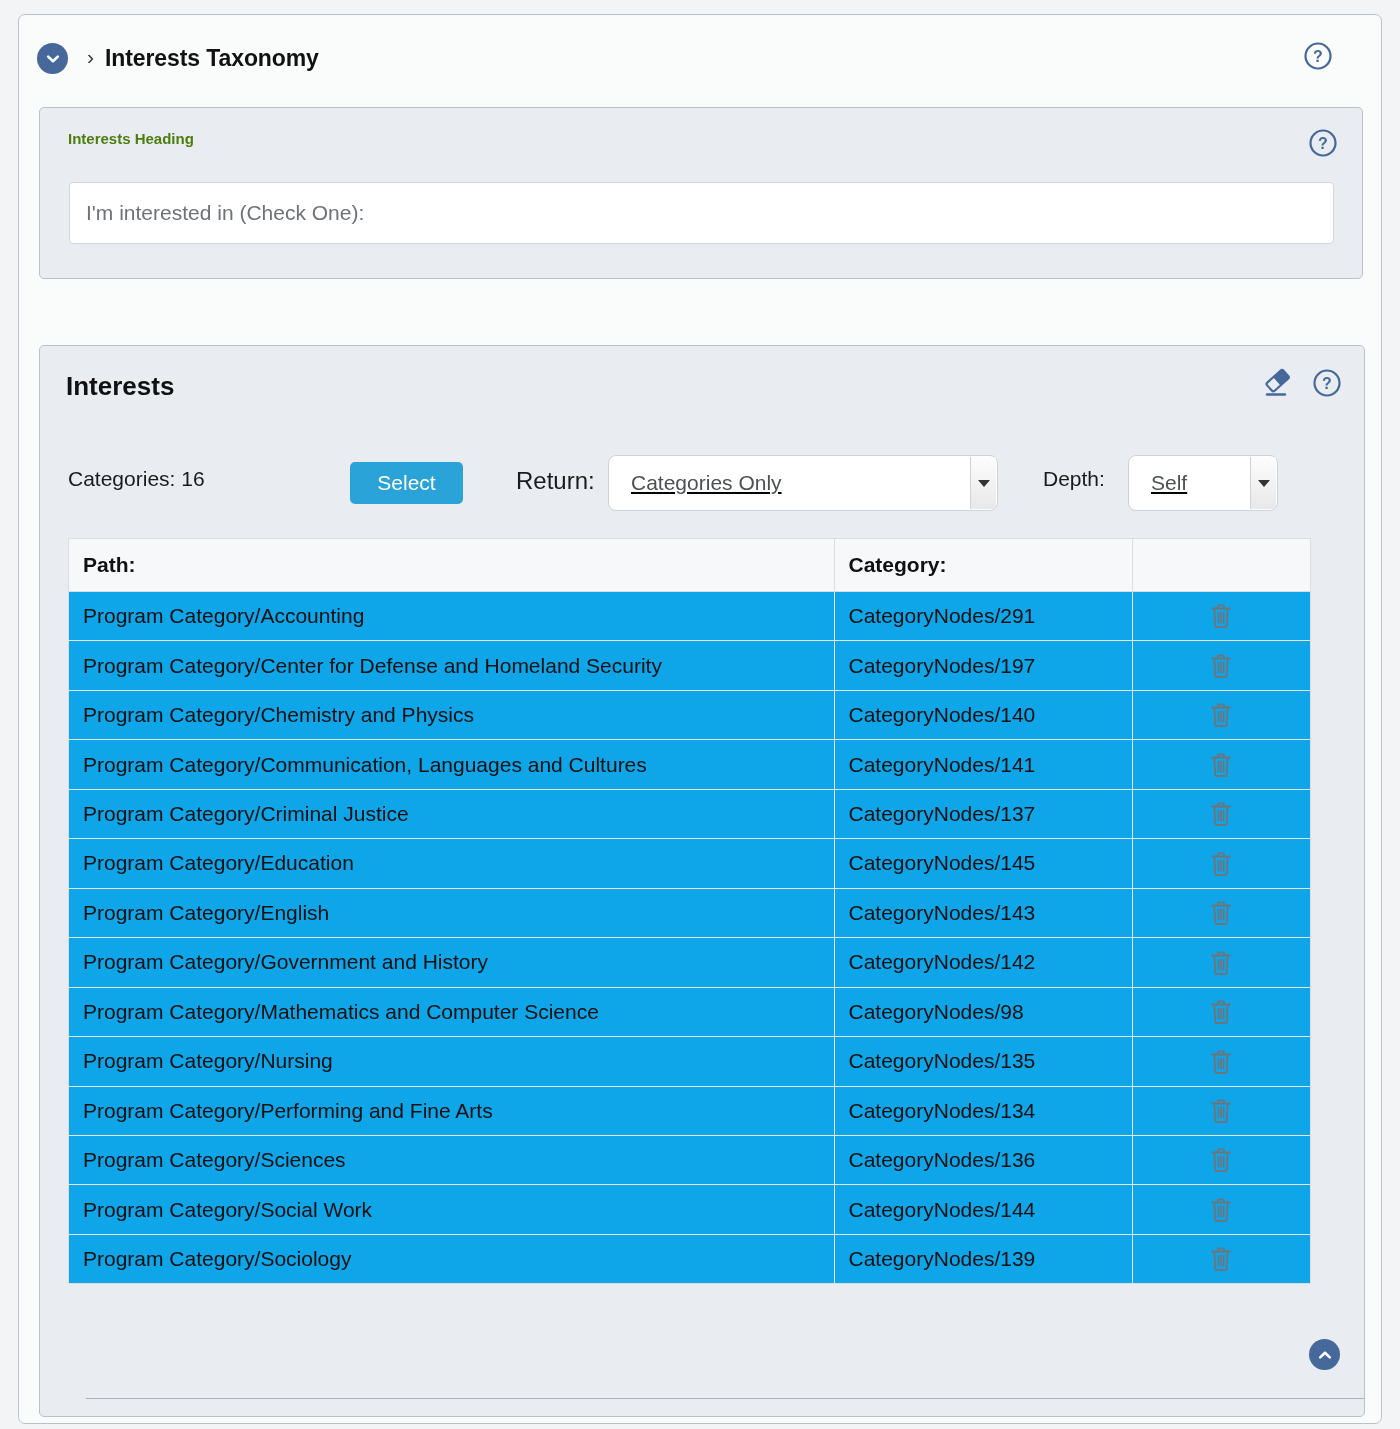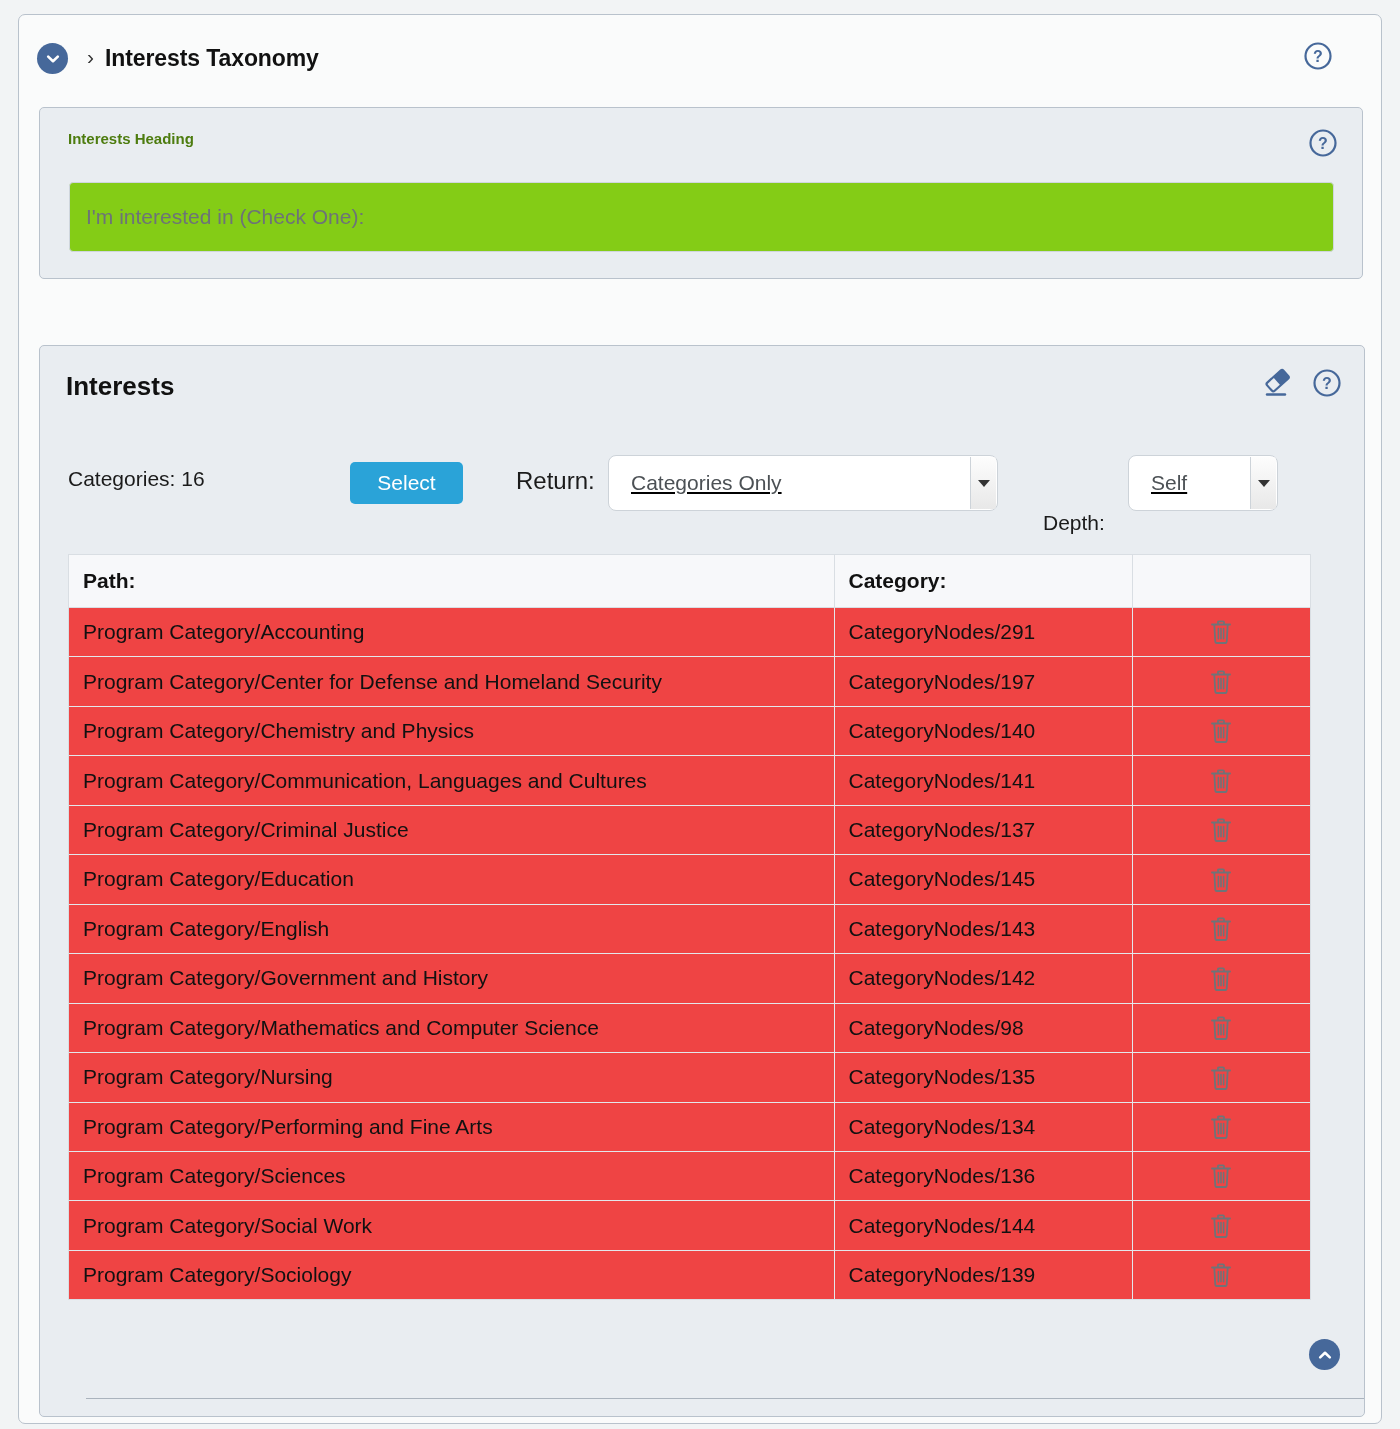--- a/index.html
+++ b/index.html
@@ -105,22 +105,22 @@
   .panel-heading .panel-help {
     position: absolute;
     right: 24px;
     top: 20px;
   }
   .text-input {
     position: absolute;
     left: 29px;
     top: 74px;
     width: 1265px;
-    height: 70px;
-    background: #84cc16;
+    height: 62px;
+    background: #ffffff;
     border: 1px solid #cfd6dd;
     border-radius: 4px;
     font-family: "Liberation Sans", sans-serif;
     font-size: 21px;
     color: #555b60;
     padding: 0 16px;
     outline: none;
   }
   .text-input::placeholder { color: #6d7378; }
 
@@ -184,21 +184,20 @@
     top: 16px;
     font-size: 24px;
     color: #1b1b1b;
   }
   .ctl-label-depth {
     position: absolute;
     left: 975px;
     top: 16px;
     font-size: 21px;
     color: #1b1b1b;
-    margin-top: 44px;
   }
 
   .select-wrap {
     position: absolute;
     background: #ffffff;
     border: 1px solid #cdd3d9;
     border-radius: 8px;
     height: 56px;
     cursor: pointer;
     display: flex;
@@ -232,24 +231,24 @@
     width: 0; height: 0;
     border-left: 6px solid transparent;
     border-right: 6px solid transparent;
     border-top: 7px solid #333;
   }
 
   
   .table-wrap {
     position: absolute;
     left: 28px;
-    top: 208px;
+    top: 192px;
     width: 1243px;
     border: 1px solid #d9dee3;
-    background: #ef4444;
+    background: #0ea5e9;
   }
   table.grid {
     width: 100%;
     border-collapse: collapse;
     table-layout: fixed;
   }
   table.grid th {
     background: #f7f8fa;
     text-align: left;
     font-size: 21px;

